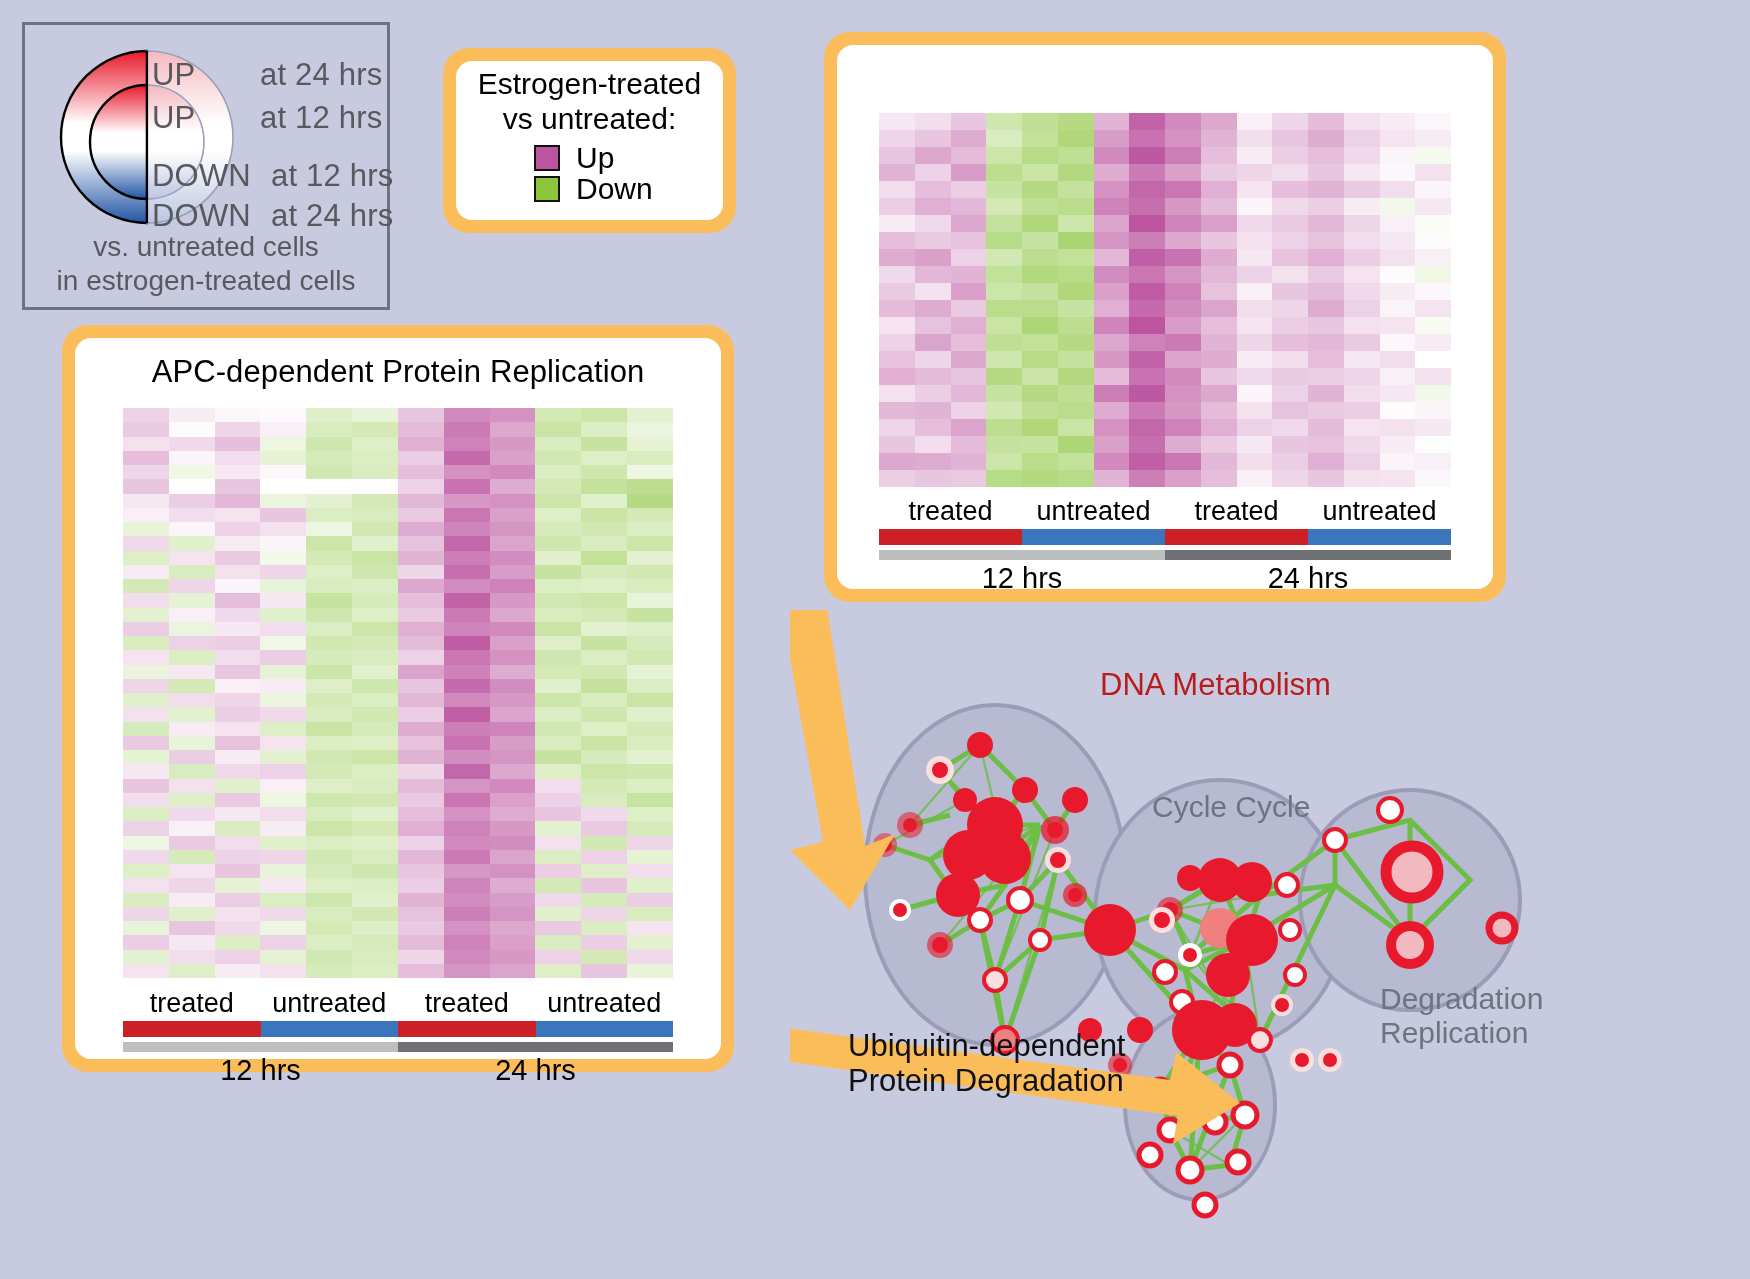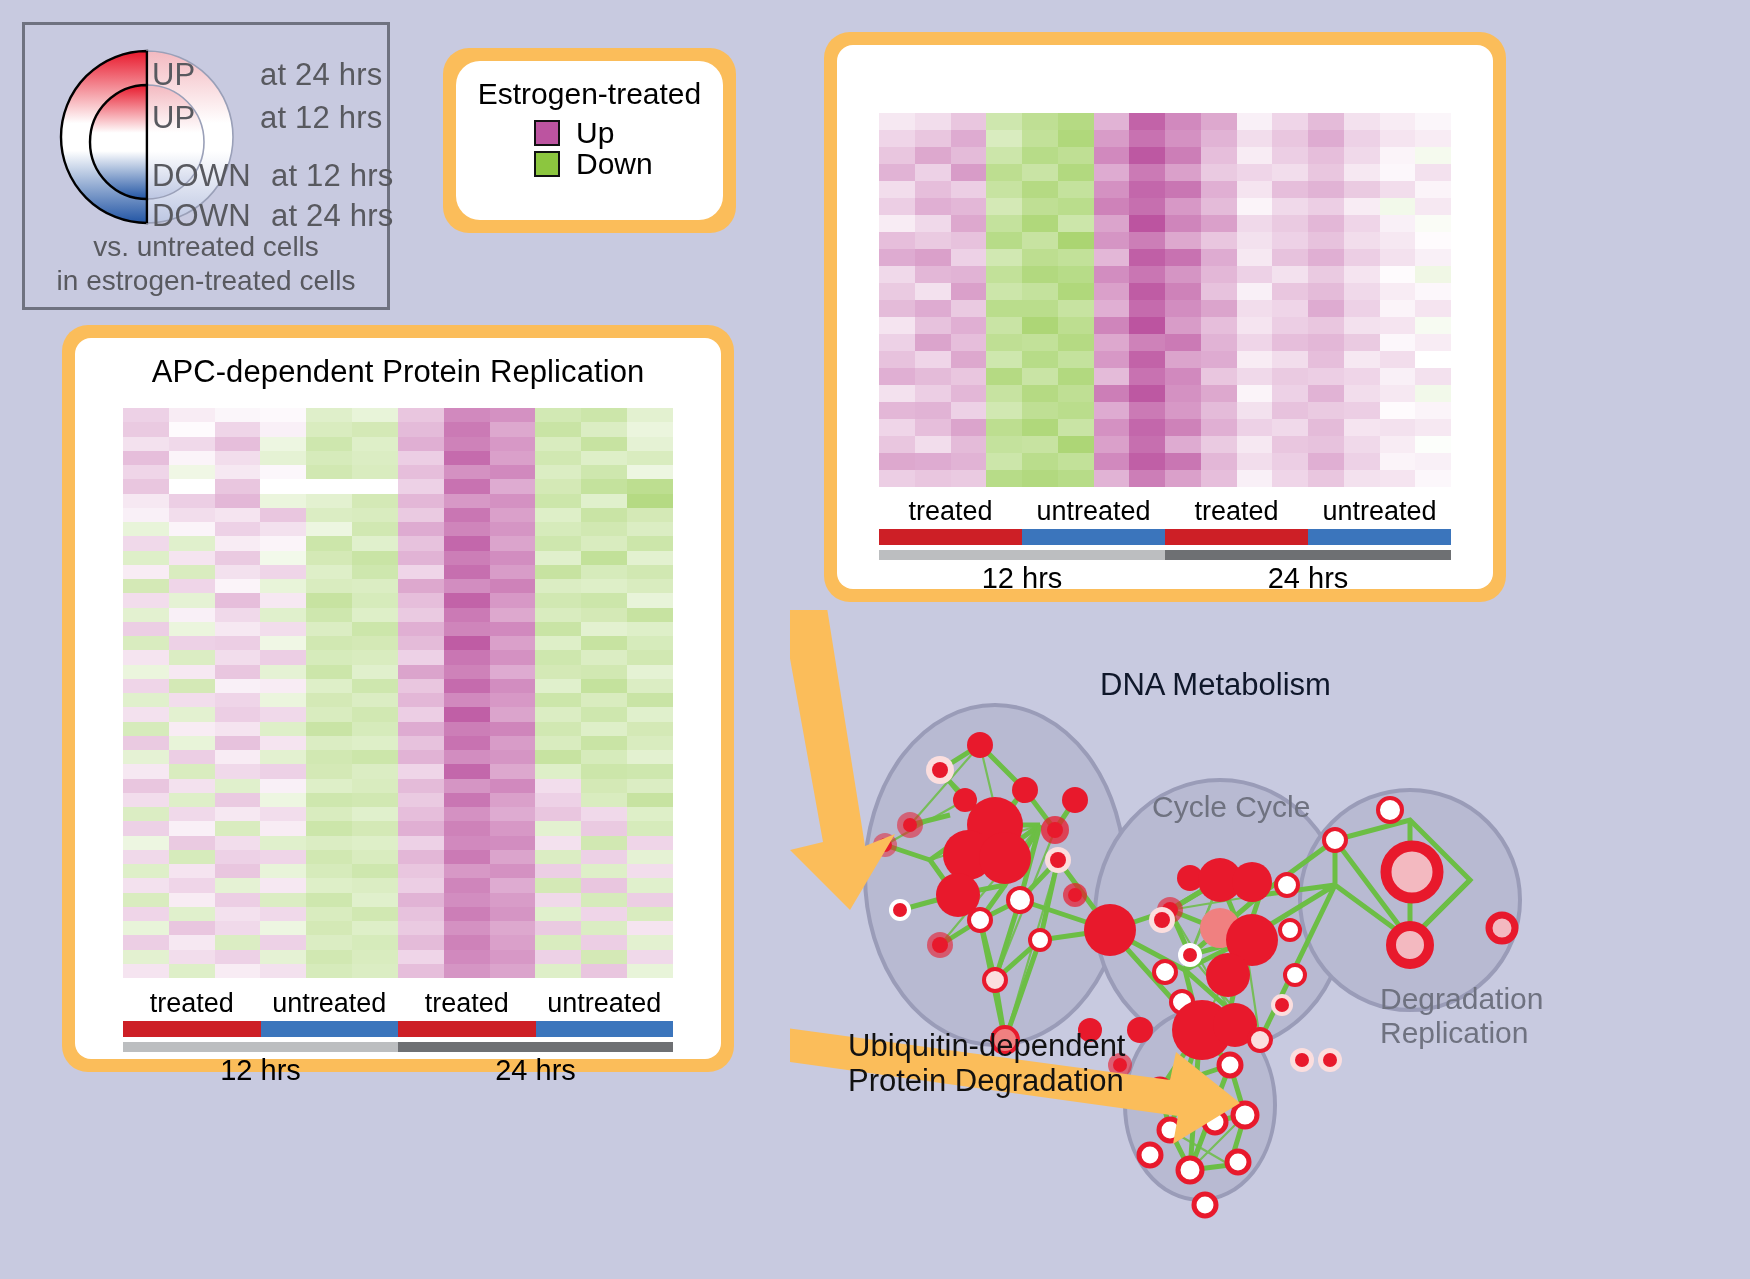--- a/index.html
+++ b/index.html
@@ -31,21 +31,21 @@
   .orange-panel{
     background:#fbbd5a;border-radius:26px;padding:13px;box-sizing:border-box;
   }
   .orange-inner{
     background:#ffffff;border-radius:16px;width:100%;height:100%;
     box-sizing:border-box;position:relative;
   }
 
   
   #legend-card{left:443px;top:48px;width:293px;height:185px;}
-  #legend-card .orange-inner{padding:15px 0 0 0;border-radius:24px;}
+  #legend-card .orange-inner{padding:5px 0 0 0;}
   .legend-title{
     text-align:center;font-size:30px;color:#000;line-height:1.17;
     font-weight:400;
   }
   .legend-rows{margin-top:7px;padding-left:78px;}
   .legend-row{display:flex;align-items:center;gap:16px;margin-bottom:1px;}
   .legend-swatch{width:26px;height:26px;border:2px solid #111;box-sizing:border-box;}
   .legend-row span.lg-text{font-size:30px;color:#000;line-height:1;}
 
   
@@ -69,21 +69,21 @@
   .bar-row{display:flex;width:100%;}
   .bar-row div{flex:1;height:16px;}
   .time-bar-row{display:flex;width:100%;margin-top:5px;}
   .time-bar-row div{flex:1;height:10px;}
   .time-labels{display:flex;width:100%;margin-top:2px;}
   .time-labels div{flex:1;text-align:center;font-size:29px;color:#000;}
 
   
   #network{left:790px;top:610px;width:960px;height:669px;}
   .net-label{position:absolute;white-space:nowrap;}
-  #lbl-dna{left:310px;top:57px;font-size:31px;color:#0f172a;}
+  #lbl-dna{left:310px;top:57px;font-size:31px;color:#b91c1c;}
   #lbl-cc{left:362px;top:180px;font-size:30px;color:#6f7280;}
   #lbl-mt{left:590px;top:372px;font-size:30px;color:#6f7280;line-height:1.14;}
   #lbl-ub{left:58px;top:418px;font-size:31px;color:#111;line-height:1.14;}
 </style>
 </head>
 <body>
 
 <div class="abs" id="key-box">
   <svg id="key-ring" viewBox="0 0 180 180">
     <defs>
@@ -124,20 +124,21 @@
   <div id="key-foot">
     <div>vs. untreated cells</div>
     <div>in estrogen-treated cells</div>
   </div>
 </div>
 
 <div class="abs orange-panel" id="legend-card">
   <div class="orange-inner">
     <div class="legend-title">
       <div>Estrogen-treated</div>
+      <div>vs untreated:</div>
     </div>
     <div class="legend-rows">
       <div class="legend-row">
         <span class="legend-swatch" style="background:#bc54a0"></span>
         <span class="lg-text">Up</span>
       </div>
       <div class="legend-row">
         <span class="legend-swatch" style="background:#8cc63f"></span>
         <span class="lg-text">Down</span>
       </div>

